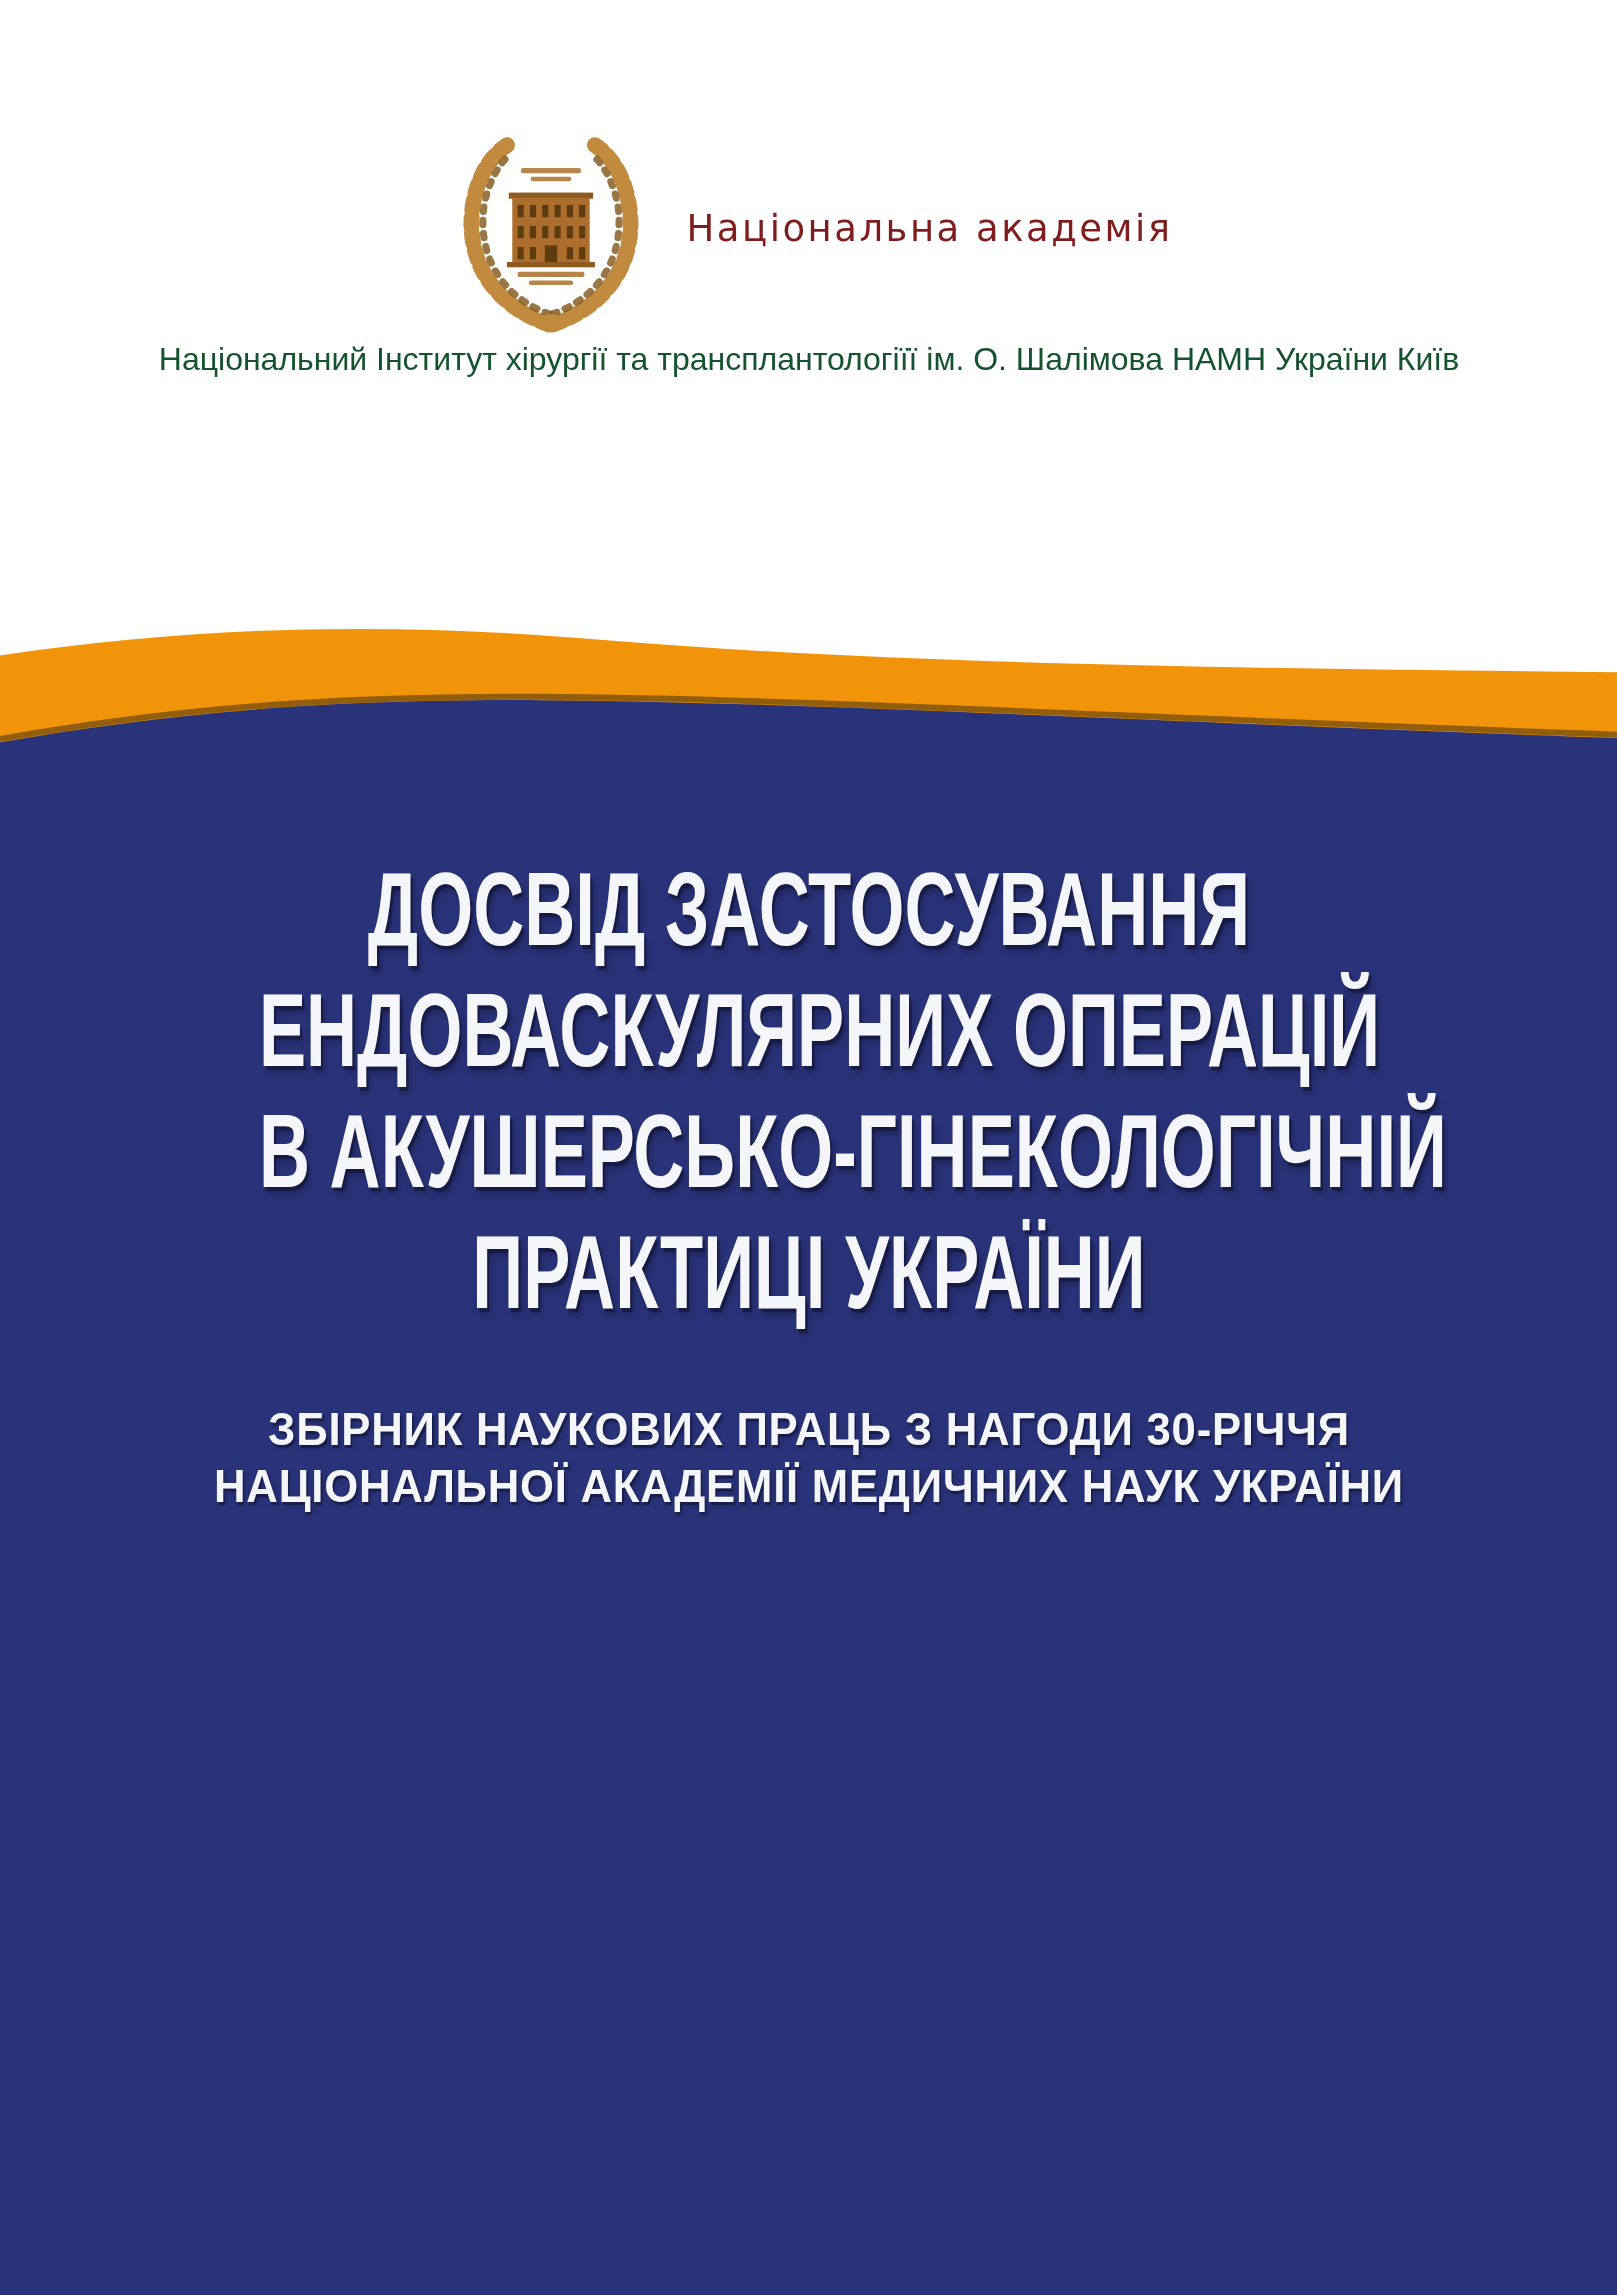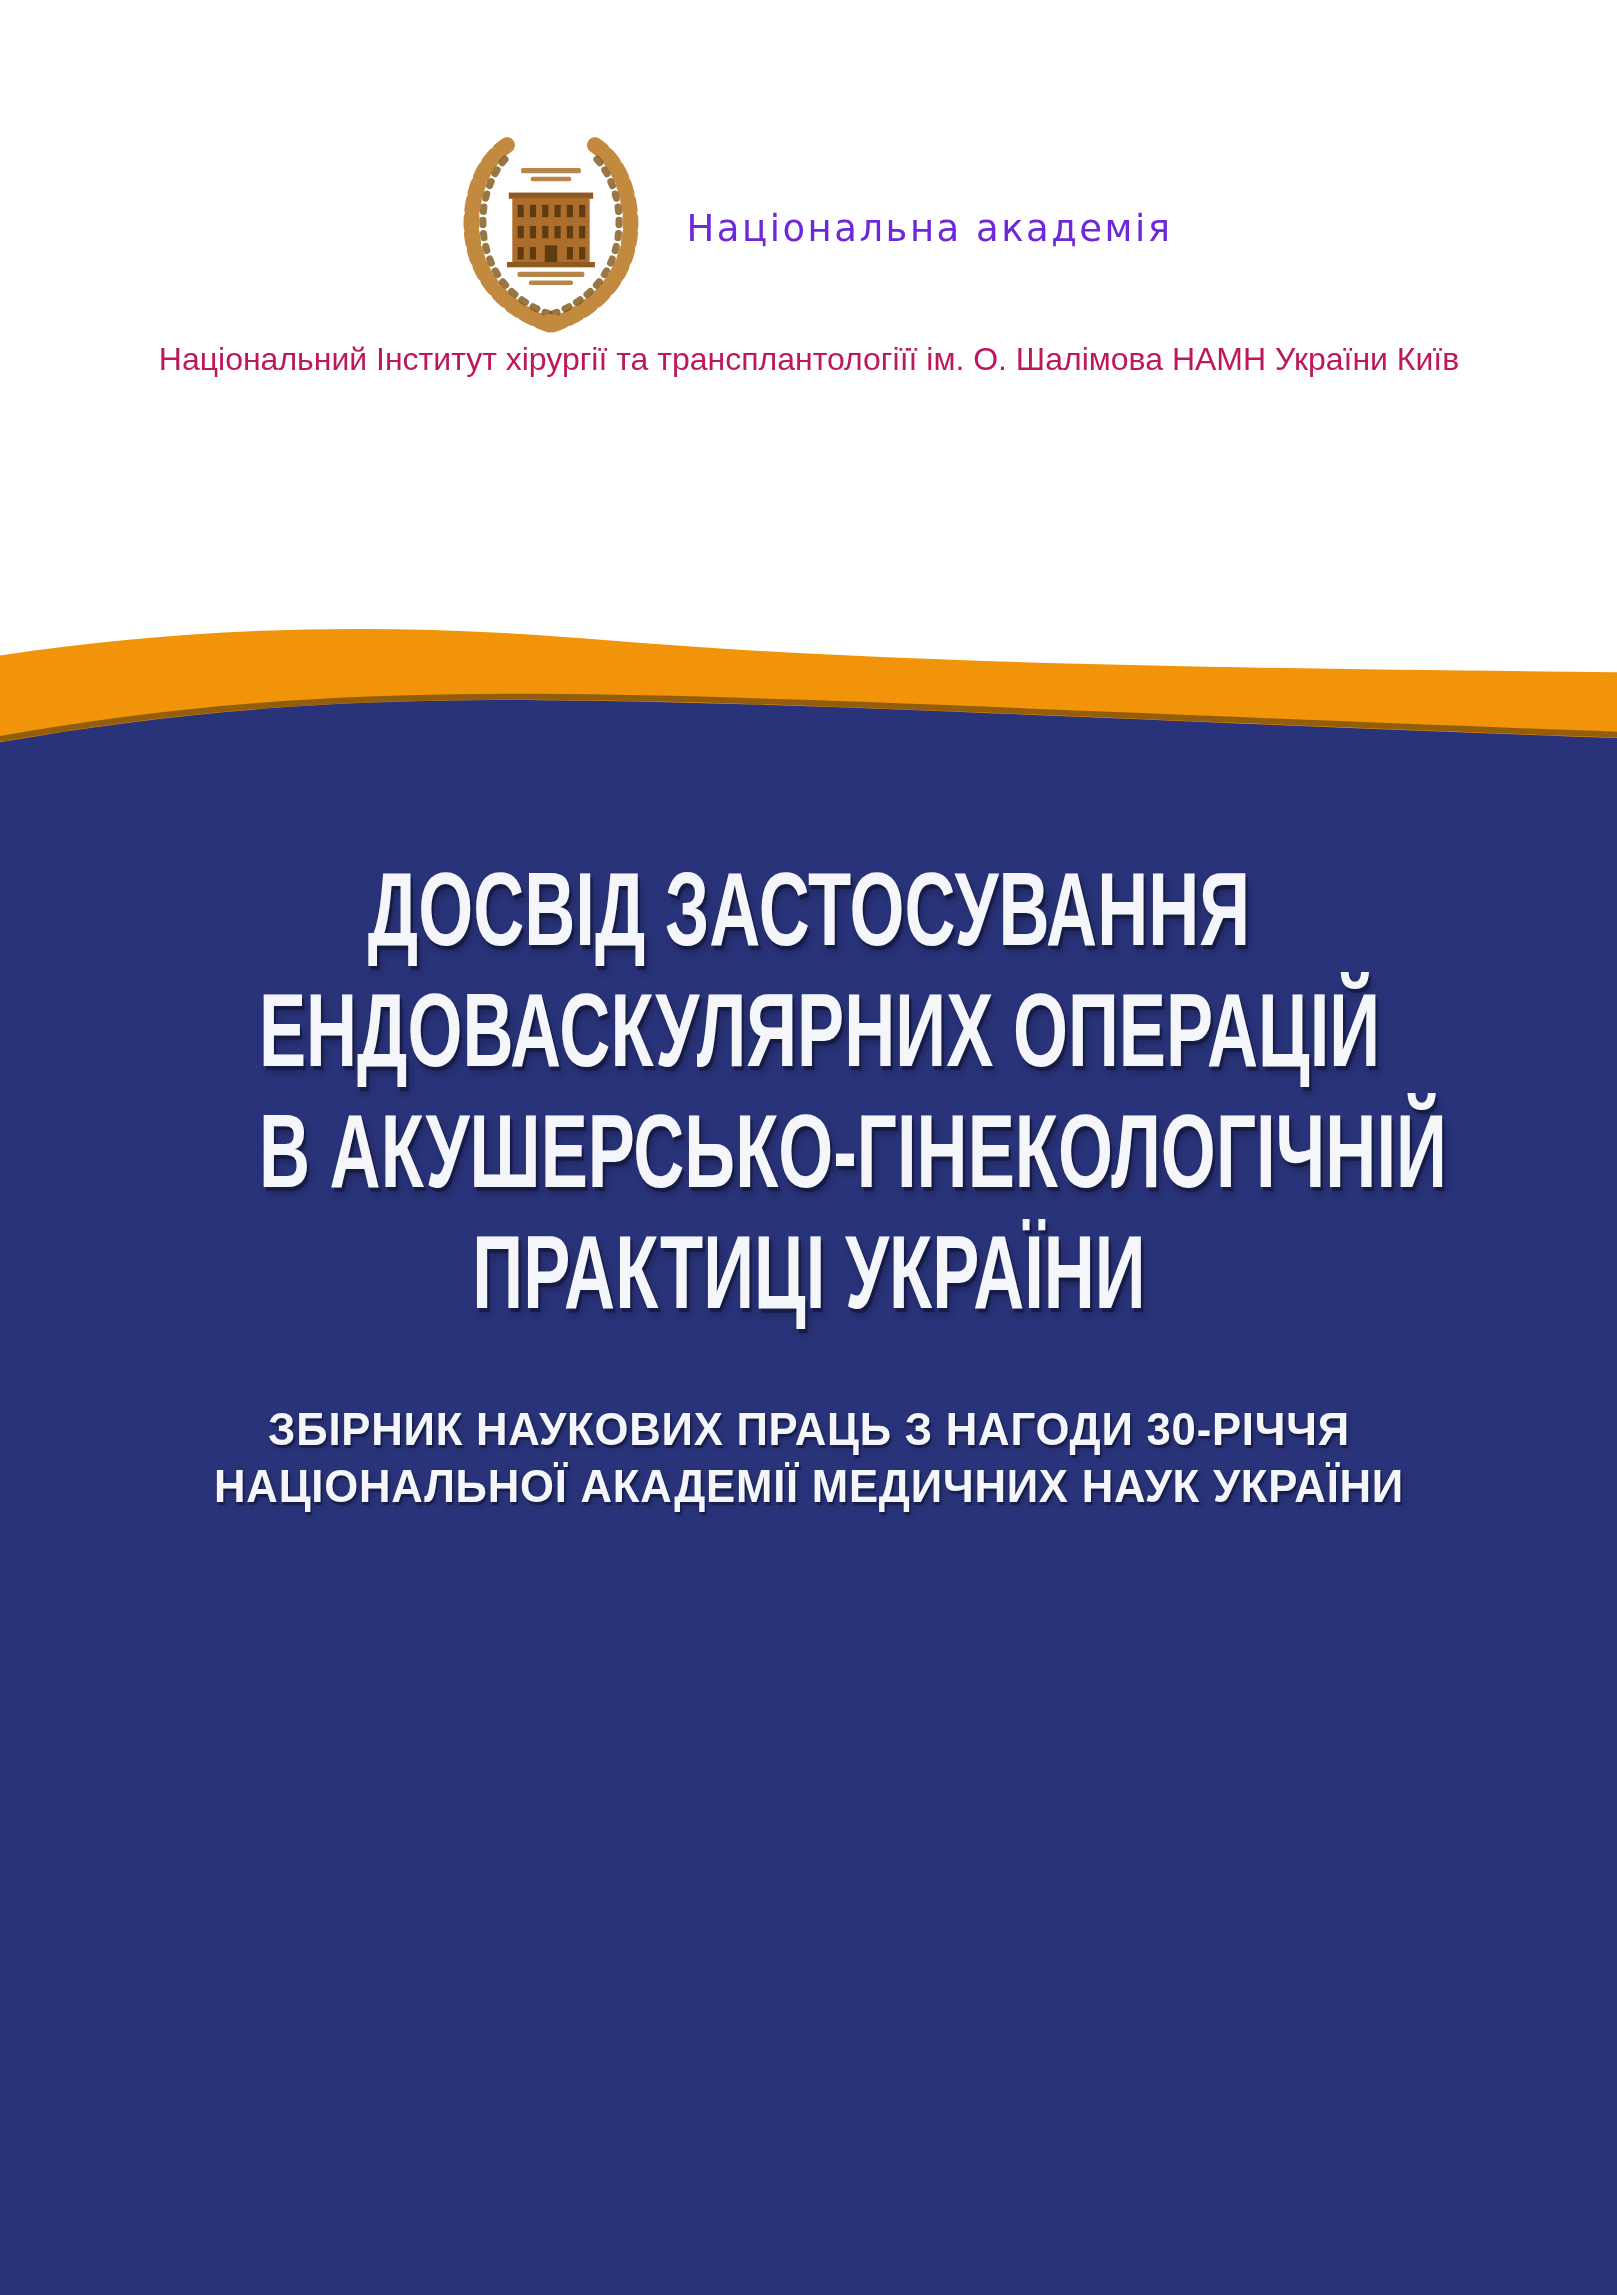--- a/index.html
+++ b/index.html
@@ -15,27 +15,27 @@
 
   
   .brand{
     position:absolute;top:123px;left:50%;transform:translateX(-50%);
     display:flex;align-items:center;gap:30px;height:212px;
   }
   .emblem{width:211px;height:211px;flex:0 0 auto;}
   .brand-text{
     font-family:"DejaVu Sans", sans-serif;
     font-size:37px;line-height:54px;letter-spacing:2.5px;
-    color:#6d28d9;text-align:center;white-space:nowrap;
+    color:#7f1d1d;text-align:center;white-space:nowrap;
   }
 
   
   .institutions{
     position:absolute;top:330px;left:0;width:100%;
-    text-align:center;color:#be185d;
+    text-align:center;color:#14532d;
     font-size:32px;line-height:59px;white-space:nowrap;
   }
 
   
   .title{
     position:absolute;top:849px;left:0;width:100%;
     text-align:center;color:#f5f6fa;
     font-weight:bold;font-size:104px;line-height:121px;
     transform:scaleX(0.68);transform-origin:50% 50%;
     white-space:nowrap;

